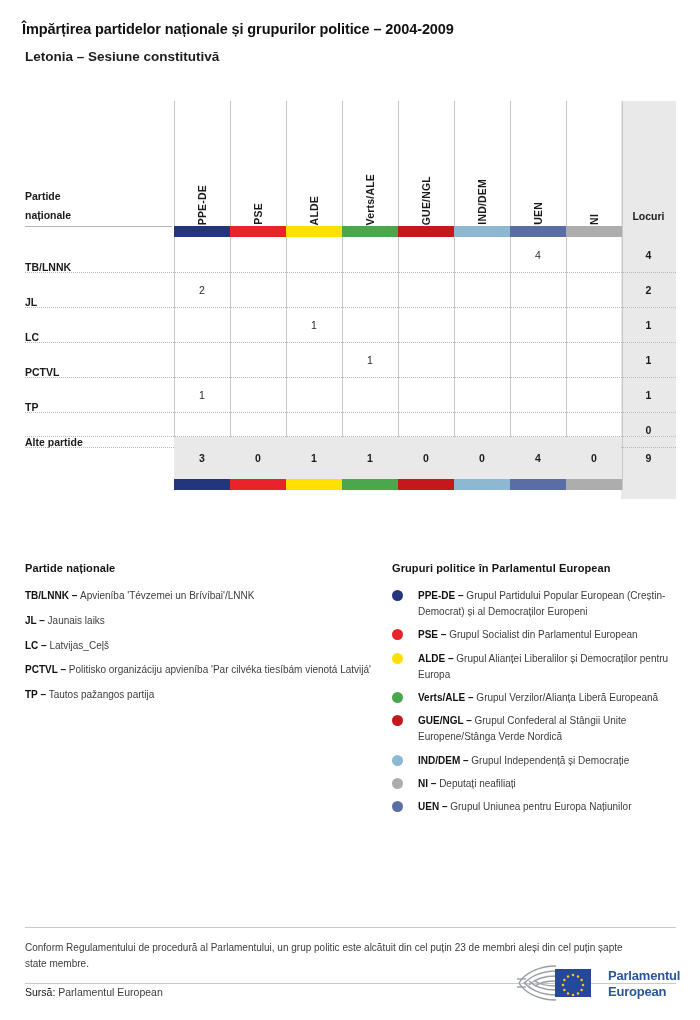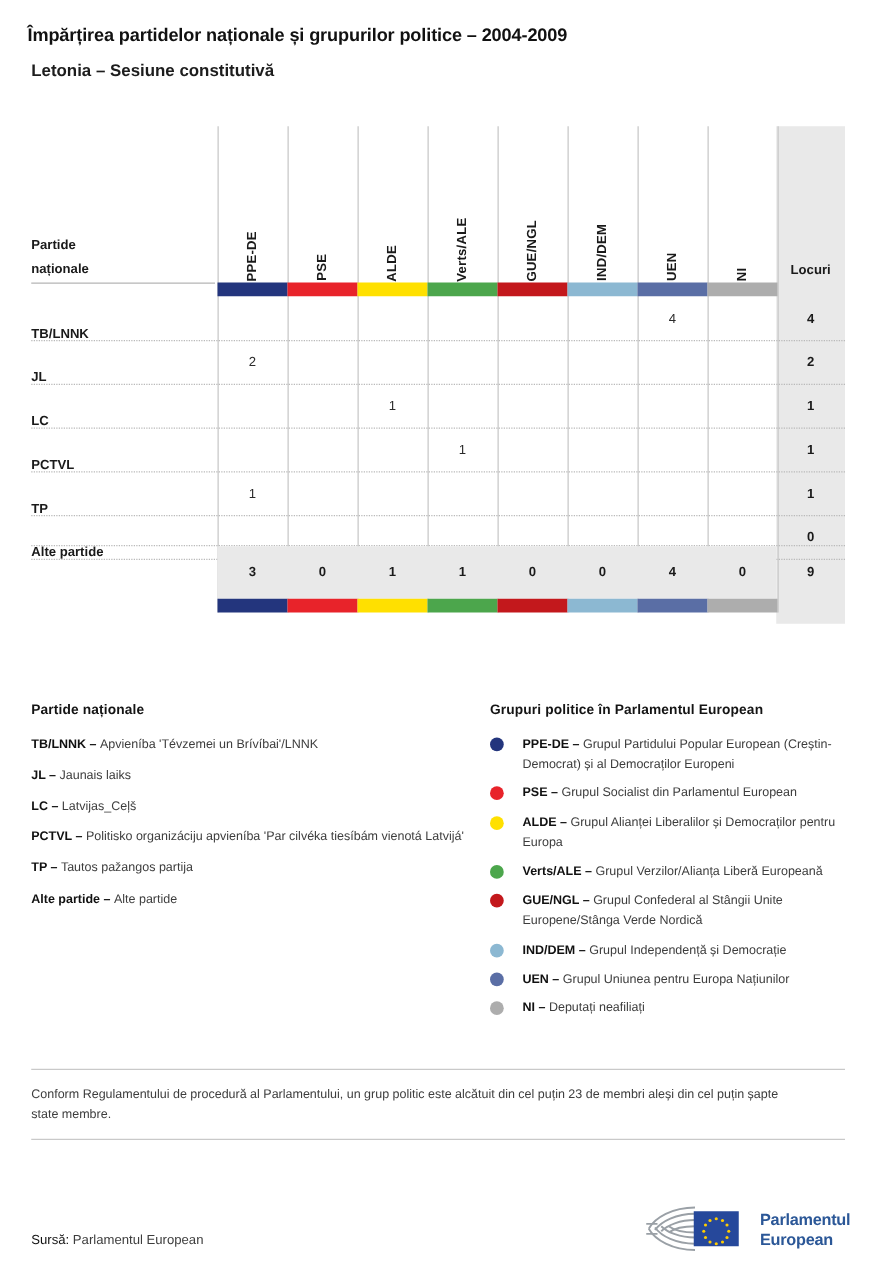--- a/index.html
+++ b/index.html
@@ -165,21 +165,21 @@
     font-size: 10px; color: #3d3d3d; line-height: 1.62;
     margin-bottom: 7px;
   }
   .group-item b { color: #111111; font-weight: bold; }
   .dot {
     position: absolute; left: 0; top: 2px;
     width: 11px; height: 11px; border-radius: 50%;
   }
 
   
-  #note-wrap { position: absolute; left: 25px; top: 855px; width: 651px; }
+  #note-wrap { position: absolute; left: 25px; top: 927px; width: 651px; }
   #note-top-rule, #note-bot-rule { height: 1px; background: #c9c9c9; width: 651px; }
   #note-text {
     font-size: 10px; color: #3d3d3d; line-height: 1.62;
     padding: 12px 0 11px 0; width: 620px;
   }
   #source-line {
     position: absolute; left: 25px; top: 986px;
     font-size: 10.5px; color: #3d3d3d;
   }
   #source-line b { color: #111111; font-weight: normal; }
@@ -359,34 +359,33 @@
 
 <div id="legends">
   <div class="legend-col" id="legend-left">
     <div class="legend-title">Partide naționale</div>
     <div id="legend-left-items">
         <div class="party-item"><b>TB/LNNK – </b><span>Apvieníba 'Tévzemei un Brívíbai'/LNNK</span></div>
         <div class="party-item"><b>JL – </b><span>Jaunais laiks</span></div>
         <div class="party-item"><b>LC – </b><span>Latvijas_Ceļš</span></div>
         <div class="party-item"><b>PCTVL – </b><span>Politisko organizáciju apvieníba 'Par cilvéka tiesíbám vienotá Latvijá'</span></div>
         <div class="party-item"><b>TP – </b><span>Tautos pažangos partija</span></div>
-        <div class="party-item"><b>Alte partide – </b><span>Alte partide</span></div>
       </div>
   </div>
   <div class="legend-col" id="legend-right">
     <div class="legend-title">Grupuri politice în Parlamentul European</div>
     <div id="legend-right-items">
         <div class="group-item"><span class="dot" style="background: rgb(35, 53, 125);"></span><b>PPE-DE – </b><span>Grupul Partidului Popular European (Creștin-Democrat) și al Democraților Europeni</span></div>
         <div class="group-item"><span class="dot" style="background: rgb(232, 35, 42);"></span><b>PSE – </b><span>Grupul Socialist din Parlamentul European</span></div>
         <div class="group-item"><span class="dot" style="background: rgb(255, 224, 0);"></span><b>ALDE – </b><span>Grupul Alianței Liberalilor și Democraților pentru Europa</span></div>
         <div class="group-item"><span class="dot" style="background: rgb(76, 166, 76);"></span><b>Verts/ALE – </b><span>Grupul Verzilor/Alianța Liberă Europeană</span></div>
         <div class="group-item"><span class="dot" style="background: rgb(195, 24, 28);"></span><b>GUE/NGL – </b><span>Grupul Confederal al Stângii Unite Europene/Stânga Verde Nordică</span></div>
         <div class="group-item"><span class="dot" style="background: rgb(140, 184, 210);"></span><b>IND/DEM – </b><span>Grupul Independență și Democrație</span></div>
+        <div class="group-item"><span class="dot" style="background: rgb(173, 173, 173);"></span><b>NI – </b><span>Deputați neafiliați</span></div>
         <div class="group-item"><span class="dot" style="background: rgb(90, 110, 165);"></span><b>UEN – </b><span>Grupul Uniunea pentru Europa Națiunilor</span></div>
-        <div class="group-item"><span class="dot" style="background: rgb(173, 173, 173);"></span><b>NI – </b><span>Deputați neafiliați</span></div>
       </div>
   </div>
 </div>
 
 <div id="note-wrap">
   <div id="note-top-rule"></div>
   <div id="note-text">Conform Regulamentului de procedură al Parlamentului, un grup politic este alcătuit din cel puțin 23 de membri aleși din cel puțin șapte state membre.</div>
   <div id="note-bot-rule"></div>
 </div>
 

